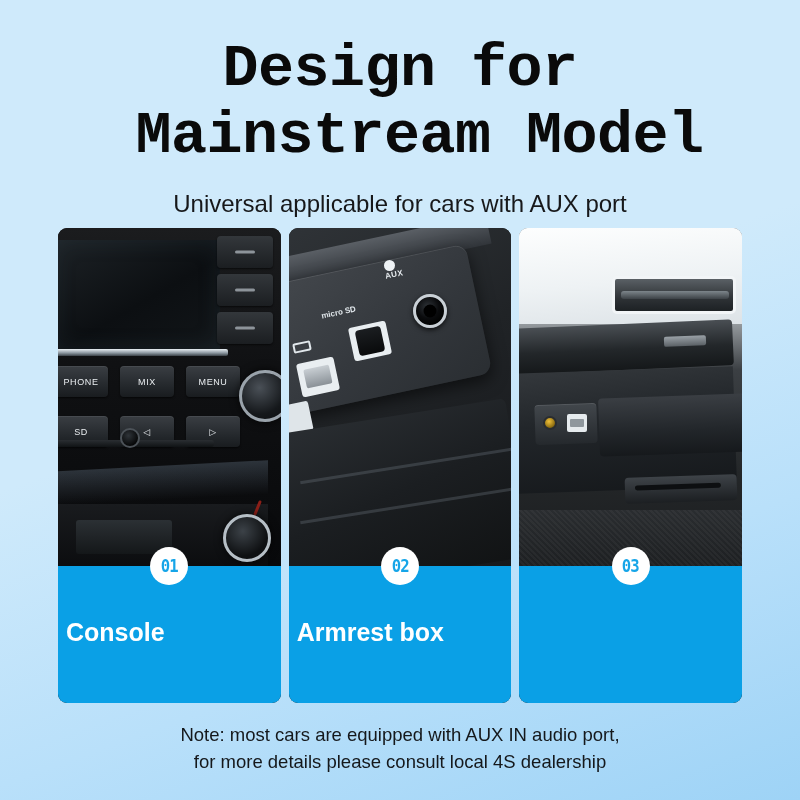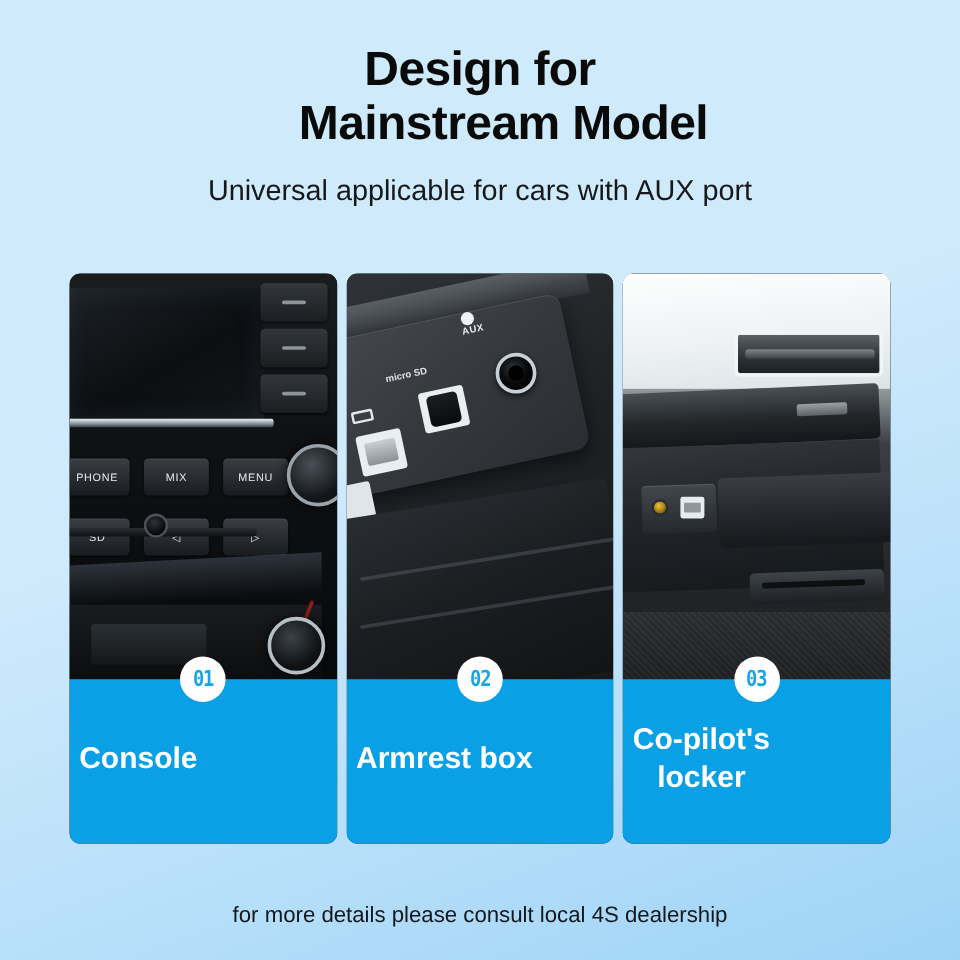--- a/index.html
+++ b/index.html
@@ -7,25 +7,26 @@
   body {
     font-family: "Liberation Sans", sans-serif;
     background: linear-gradient(160deg, #cfeafb 0%, #cfeafb 45%, #b9e0fa 72%, #9ed3f6 100%);
     overflow:hidden;
     position:relative;
   }
 
   
   .header { width:100%; text-align:center; padding-top:36px; }
   .headline {
-    font-size:40px;
+    font-size:60px;
     font-weight:bold;
     color:#0a0a0a;
     line-height:1.12;
     letter-spacing:-0.5px;
+    font-family:Liberation Mono, monospace;
   }
   .headline .l2 { display:block;margin-left:39px; }
   .subtitle {
     margin-top:20px;
     font-size:24px;
     color:#17181a;
     font-weight:400;
   }
 
   
@@ -108,21 +109,21 @@
     background:linear-gradient(180deg,#33373b,#1b1e21);
     border-radius:4px;
     position:relative;
     box-shadow:0 1px 2px rgba(0,0,0,.6);
   }
   .p1 .sidebtn:after{
     content:""; position:absolute; left:50%; top:50%;
     transform:translate(-50%,-50%);
     width:20px; height:3px; background:#8d949a; border-radius:2px;
   }
-  .p1 .btnrow { position:absolute; left:-4px; width:186px; display:flex; gap:12px;margin-top:16px; }
+  .p1 .btnrow { position:absolute; left:-4px; width:186px; display:flex; gap:12px; }
   .p1 .r1 { top:138px; }
   .p1 .r2 { top:188px; }
   .p1 .pb {
     flex:1; height:31px;
     background:linear-gradient(180deg,#3a3e43,#22262a 70%,#191c1f);
     border-radius:4px;
     color:#e9edf0;
     font-size:9px;
     letter-spacing:.6px;
     display:flex; align-items:center; justify-content:center;
@@ -431,21 +432,21 @@
       <div class="portplate"></div>
       <div class="auxgold"></div>
       <div class="usbport"></div>
       <div class="slotbar"></div>
       <div class="texture"></div>
     </div>
     <div class="label-area">
       <div class="badge">
         <span>03</span>
       </div>
-      <div class="label-text">Co-pilot's<br>locker</div>
     </div>
   </div>
 
 </div>
 
 <div class="note">
+  <div>Note: most cars are equipped with AUX IN audio port,</div>
   <div>for more details please consult local 4S dealership</div>
 </div>
 
 </body></html>

